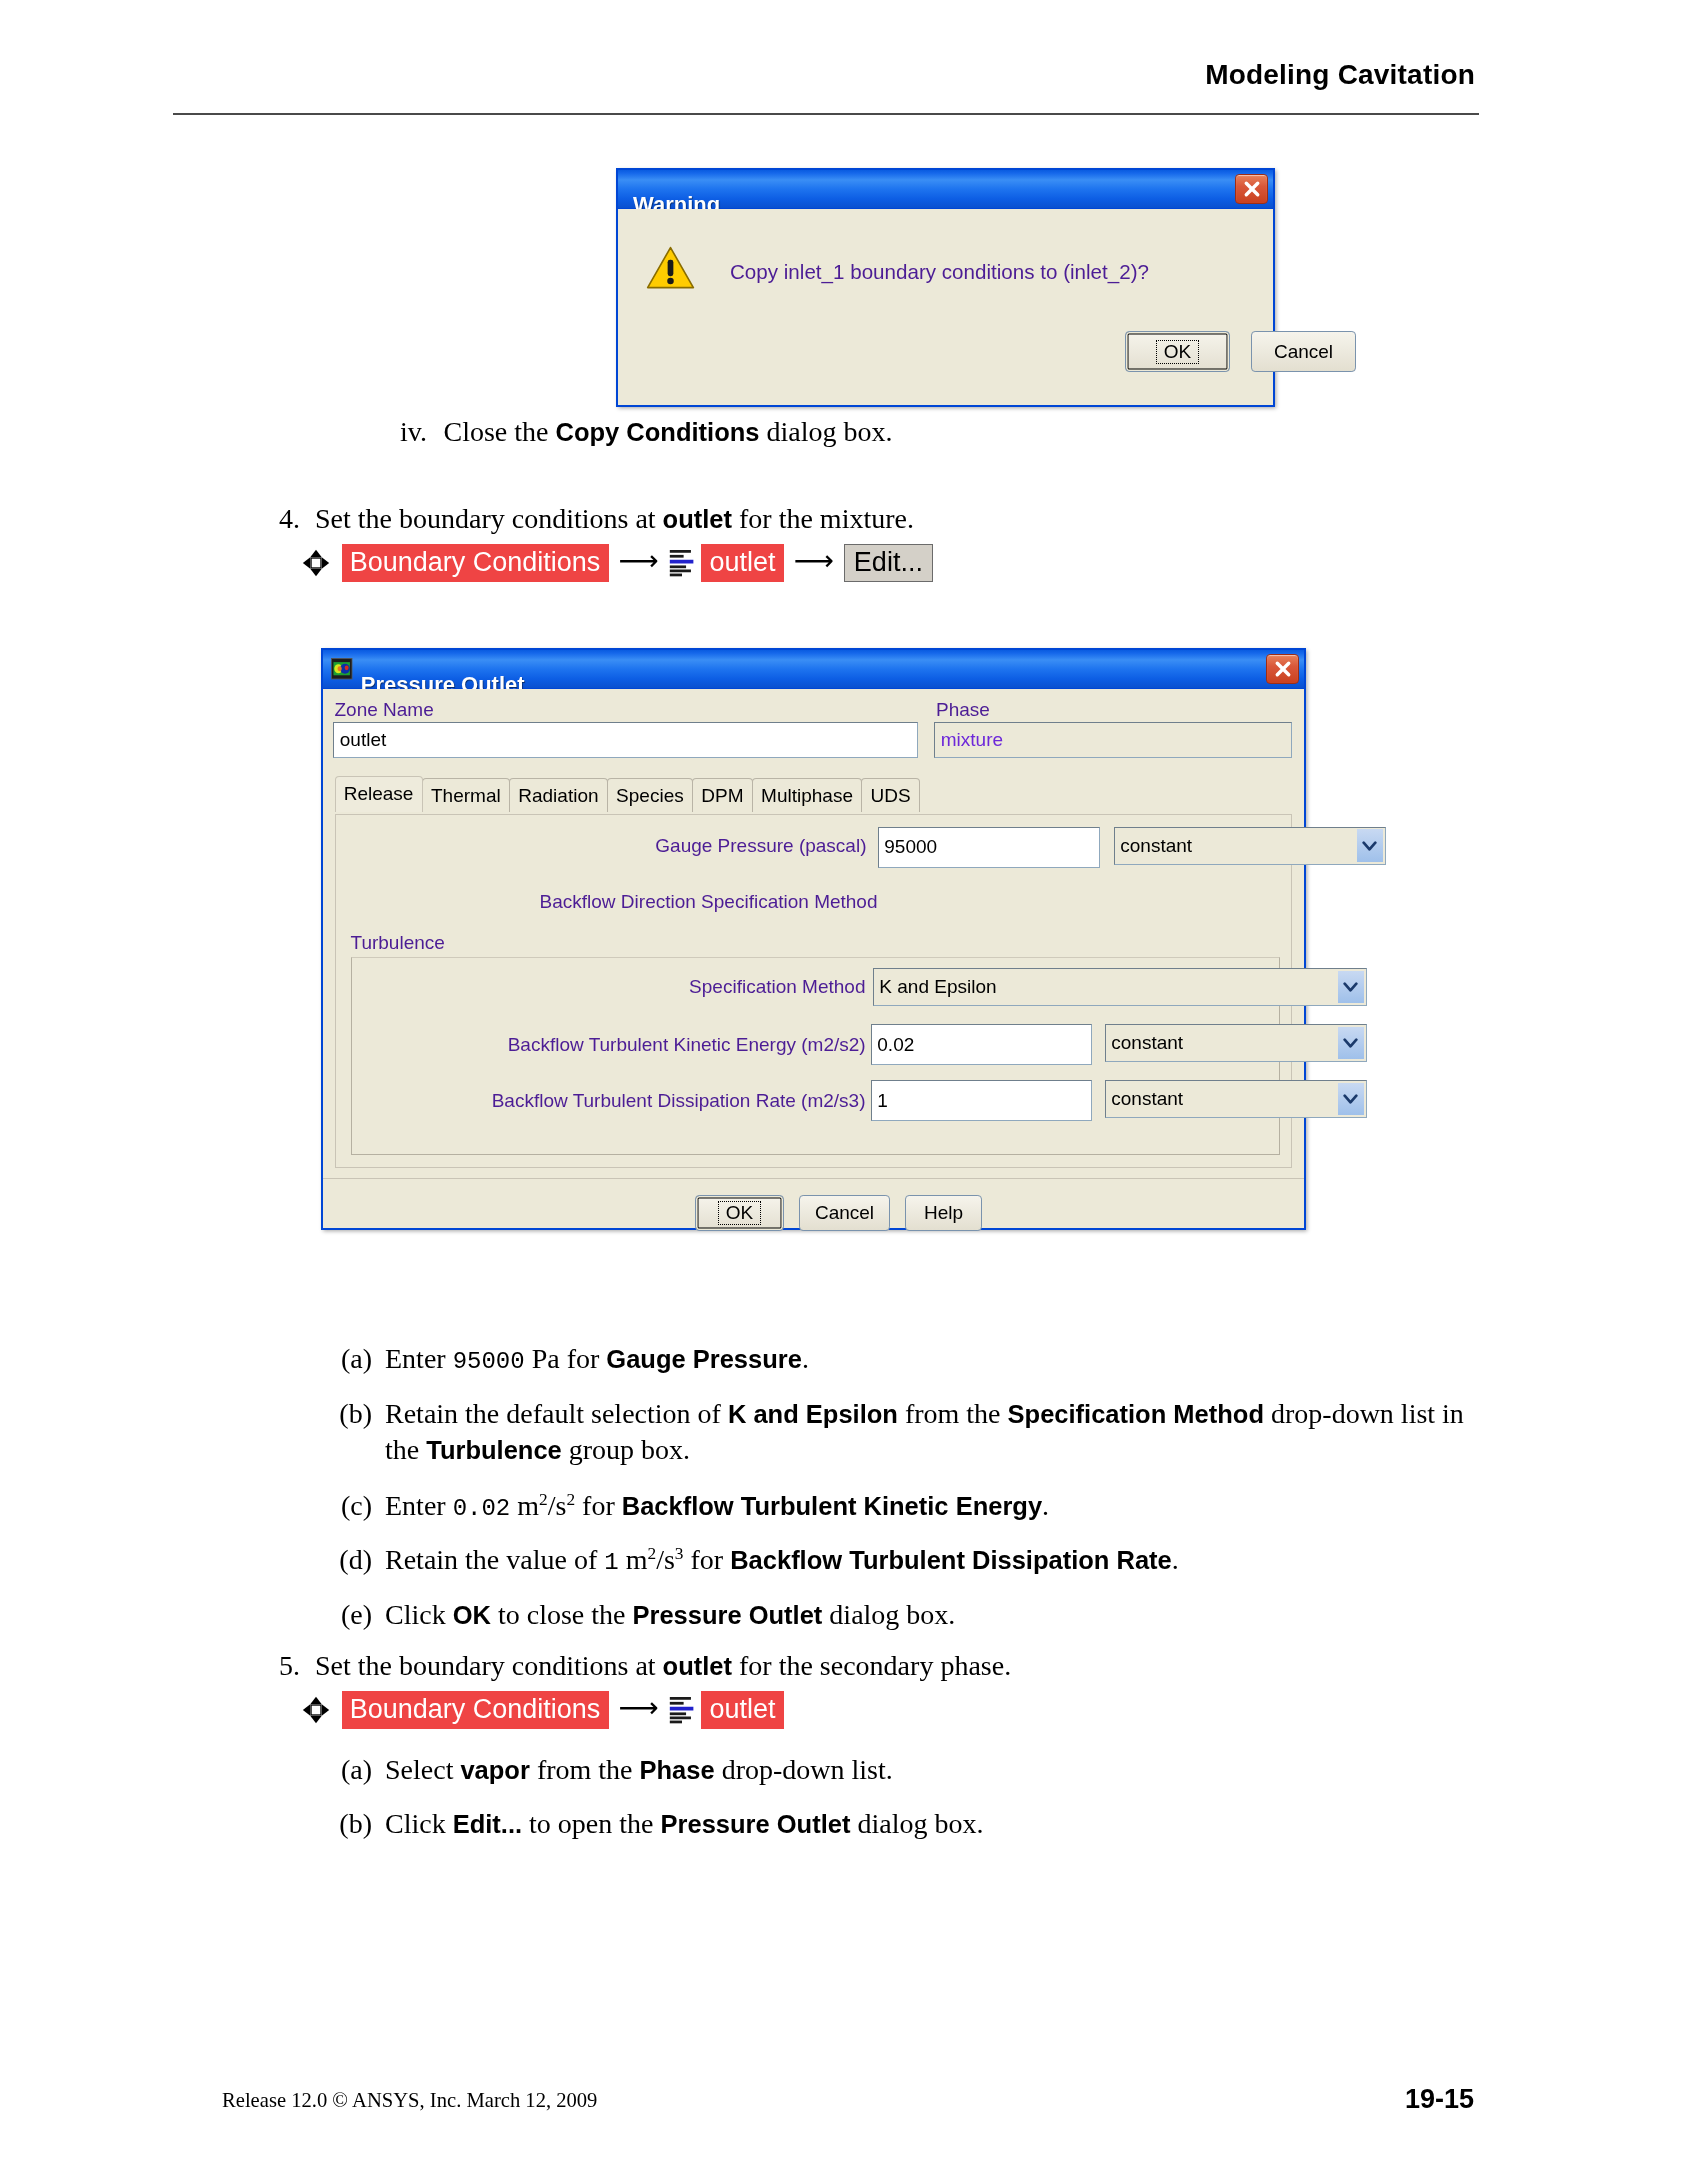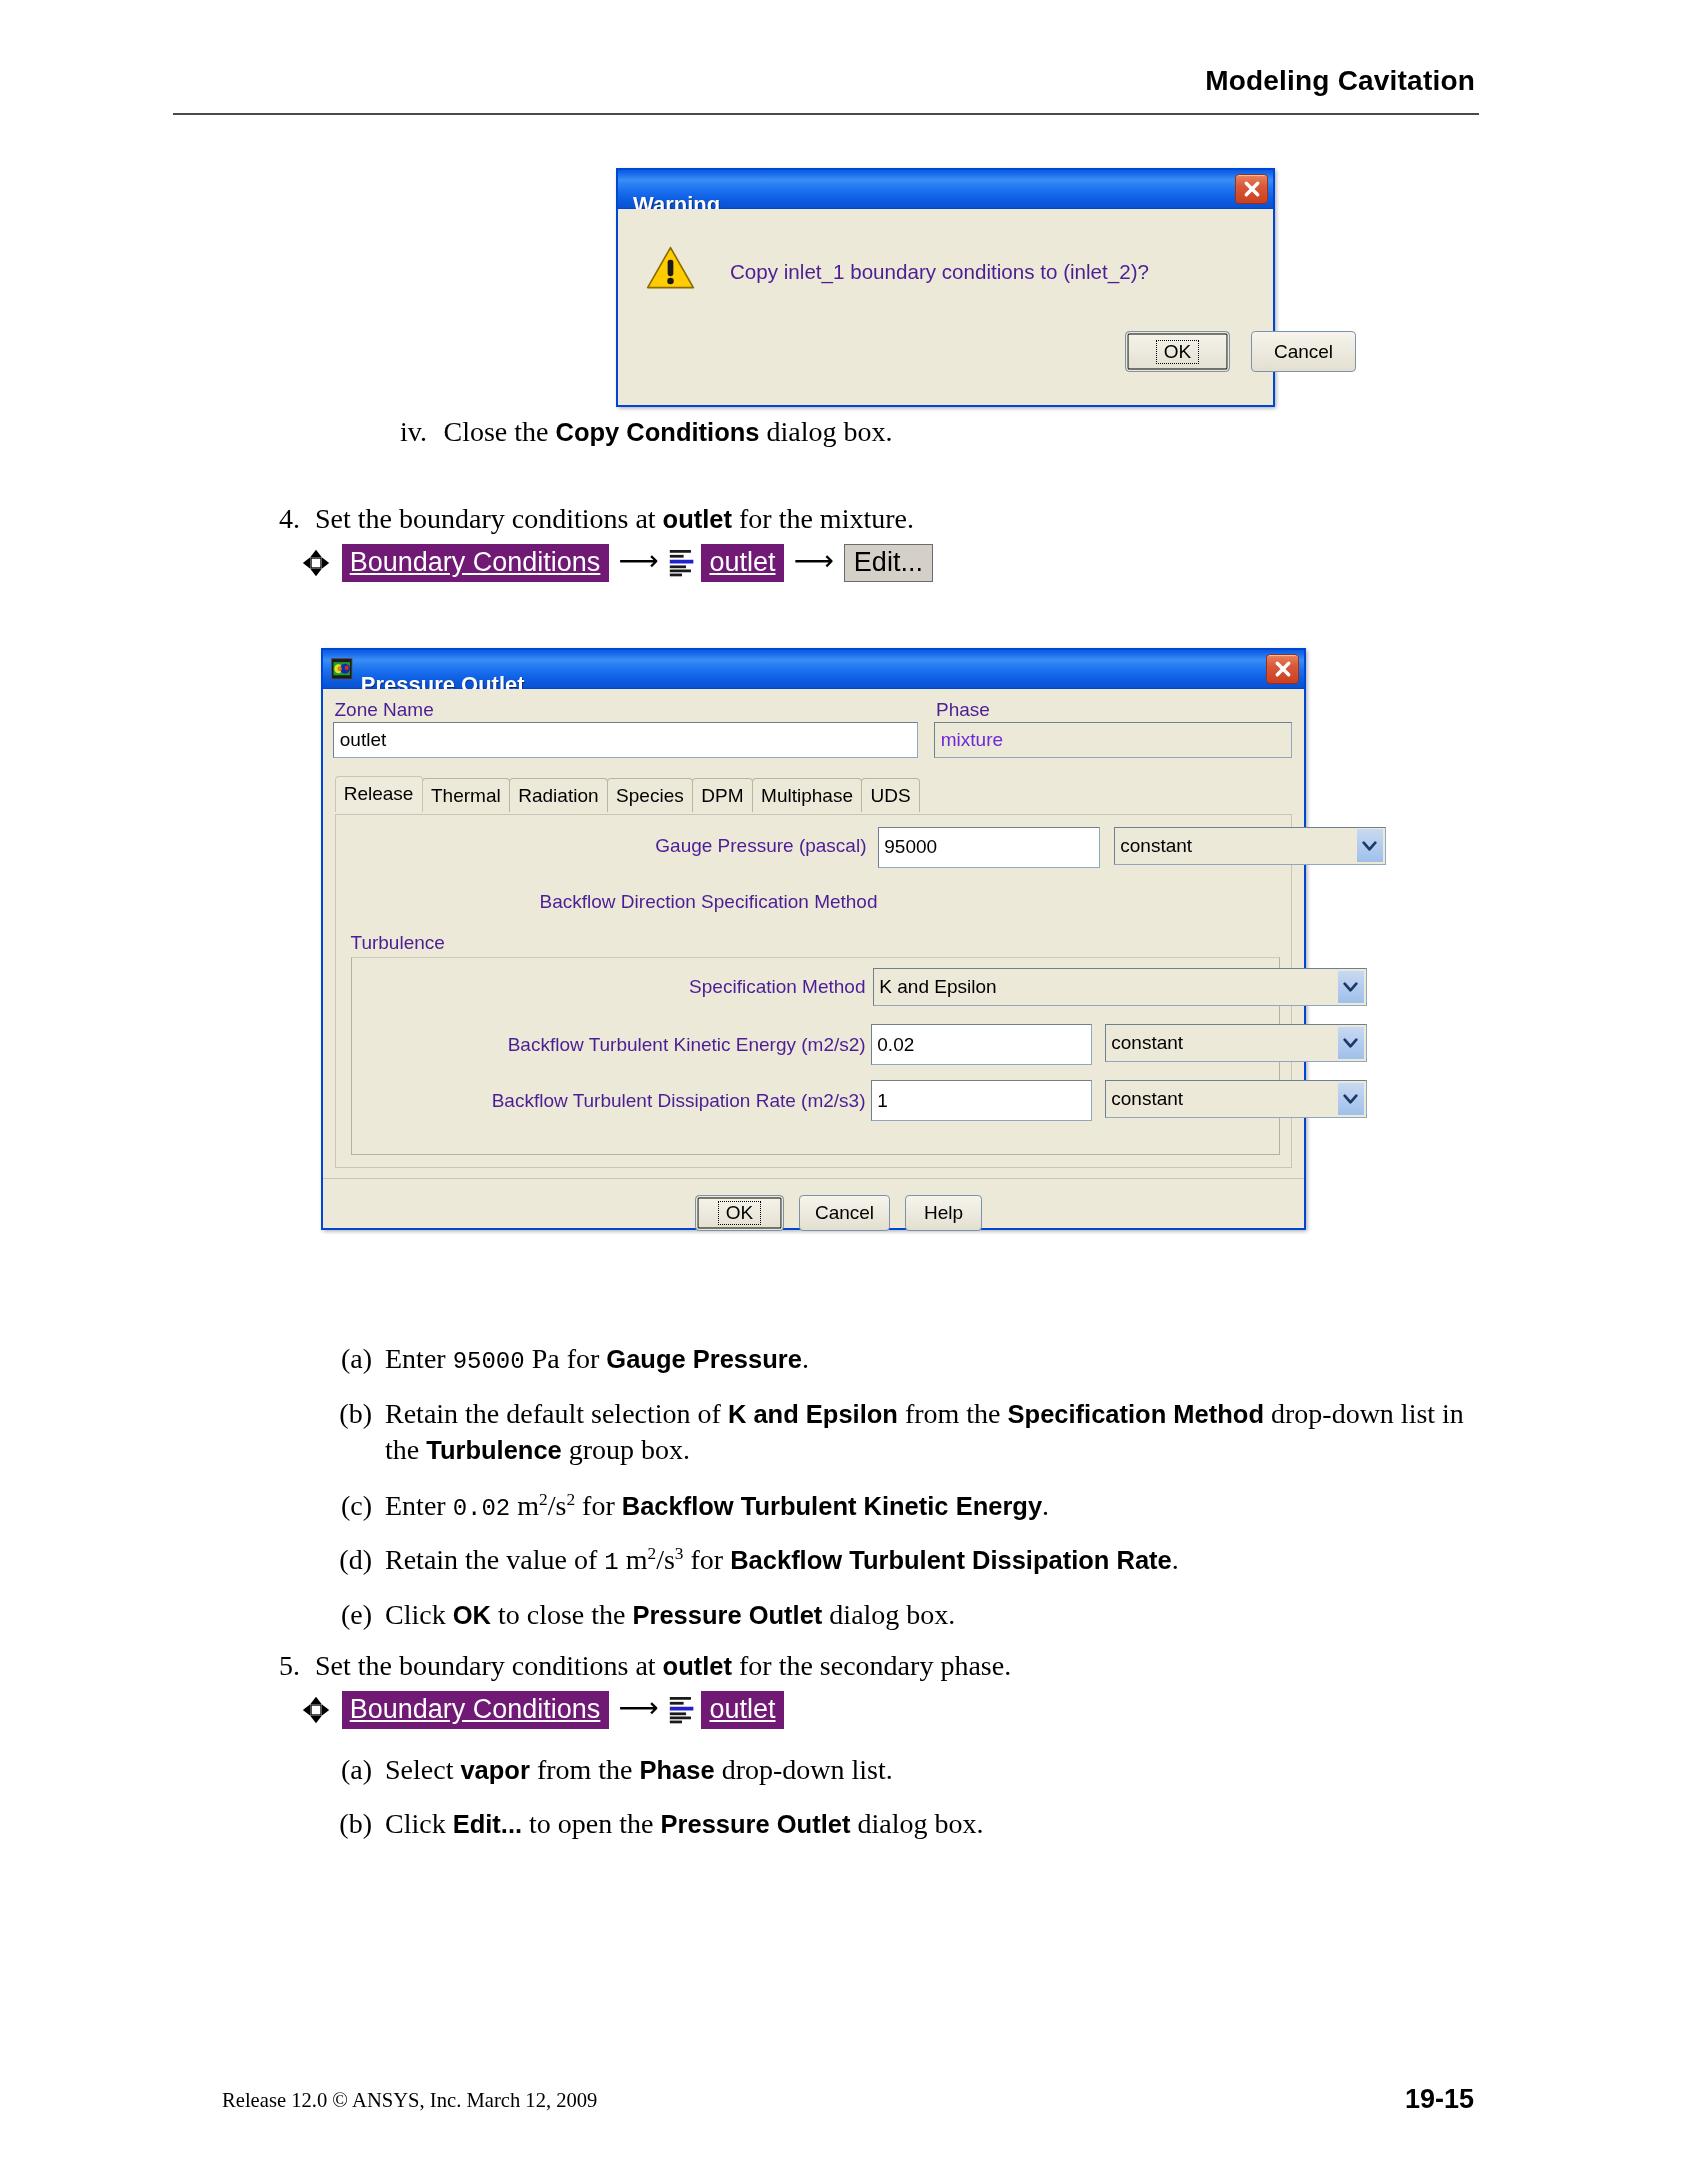--- a/index.html
+++ b/index.html
@@ -10,21 +10,21 @@
     color:#000;
     position:relative;
     overflow:hidden;
   }
 
   
   .page-header{
     position:absolute; left:173px; top:49px; width:1302px; height:66px;
   }
   .page-header .title{
-    position:absolute; right:0; top:16px;
+    position:absolute; right:0; top:10px;
     font-family:"Liberation Sans", sans-serif;
     font-weight:bold; font-size:28px; letter-spacing:0.2px;
   }
   .page-header .rule{
     position:absolute; left:0; right:-4.1px; bottom:0;
     border-top:2.5px solid #4a4a4a;
   }
 
   
   .body-text{ font-family:"Liberation Serif", serif; font-size:28px; line-height:1.28; }
@@ -35,25 +35,24 @@
   
   .list-row{ position:absolute; display:flex; }
   .list-row .marker{ flex:0 0 auto; text-align:right; }
   .list-row .content{ flex:1 1 auto; }
 
   
   .nav{ position:absolute; display:flex; align-items:center; height:38px; }
   .nav .move-icon{ width:28px; height:28px; position:relative; margin-right:11.5px; flex:0 0 auto;}
   .nav .move-icon svg{ display:block; }
   .nav .chip{
-    background:#701a75; color:#ffffff;
+    background:#ef4444; color:#ffffff;
     font-family:"Liberation Sans", sans-serif; font-size:27px;
     padding:3.3px 8.2px 5.8px 8.2px; line-height:1.05;
     white-space:nowrap;
-    text-decoration:underline;
   }
   .nav .arrow{
     margin:0 10px; font-size:28px; line-height:1;
     font-family:"Liberation Serif", serif; color:#000;
     position:relative; top:-2.5px;
   }
   .nav .list-icon{ width:26px; height:30px; margin-right:6.6px; flex:0 0 auto; }
   .nav .btnchip{
     background:#d4d0c8; border:1.6px solid #6b6b6b;
     font-family:"Liberation Sans", sans-serif; font-size:27px;

